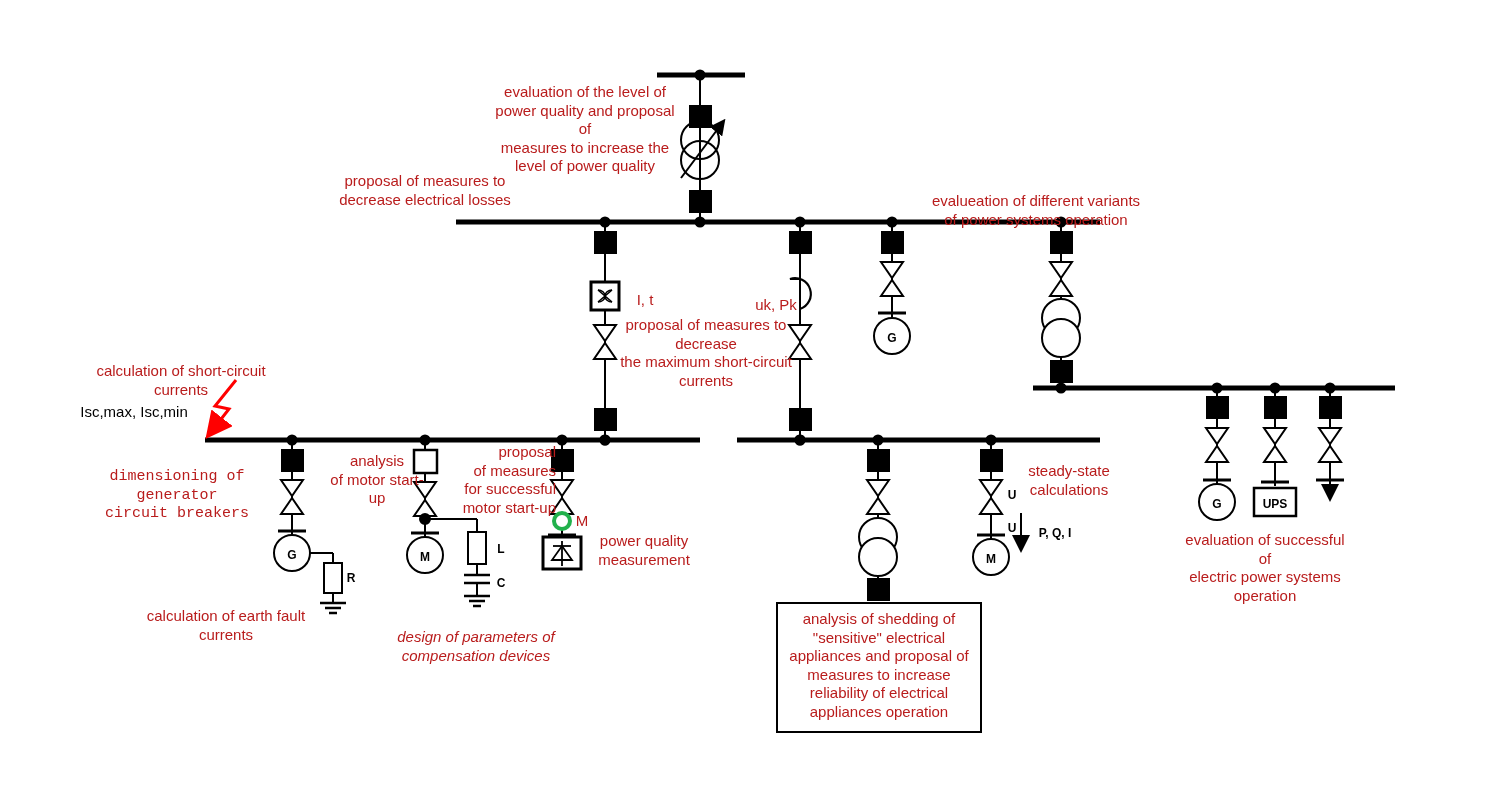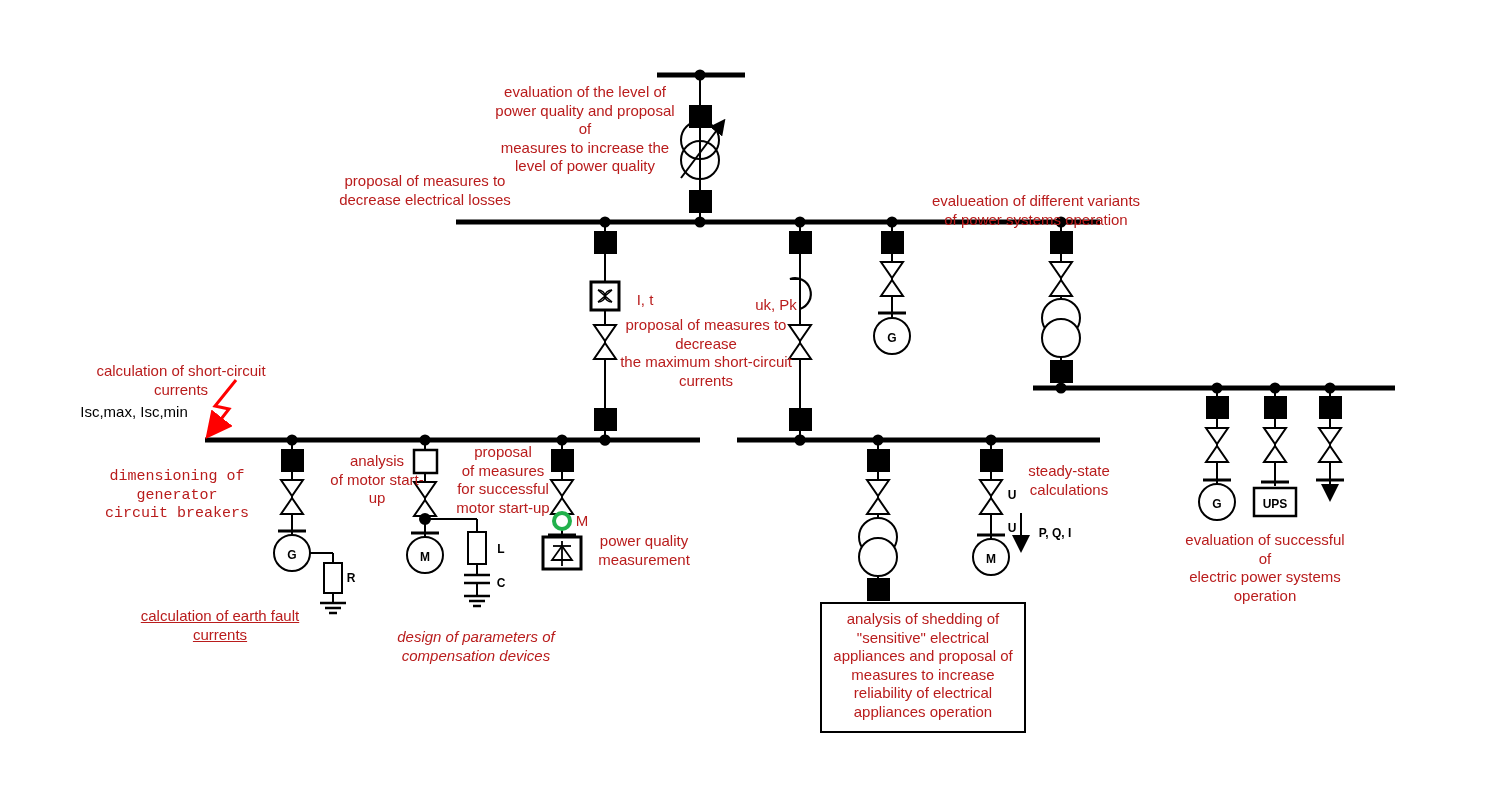--- a/index.html
+++ b/index.html
@@ -232,37 +232,37 @@
 decrease
 the maximum short-circuit
 currents</div>
   <div class="lbl" style="left:45px;top:362px;width:178px;margin-left:47px;">calculation of short-circuit
 currents</div>
   <div class="lbl red" style="left:74px;top:403px;width:120px;">Isc,max, Isc,min</div>
   <div class="lbl" style="left:90px;top:468px;width:174px;font-family:Liberation Mono, monospace;">dimensioning of generator
 circuit breakers</div>
   <div class="lbl" style="left:325px;top:452px;width:104px;">analysis
 of motor start-up</div>
-  <div class="lbl" style="left:450px;top:443px;width:106px;">proposal
+  <div class="lbl" style="left:450px;top:443px;width:106px;text-align:right;">proposal
 of measures
 for successful
 motor start-up</div>
   <div class="lbl" style="left:592px;top:496px;width:104px;margin-top:36px;">power quality
 measurement</div>
-  <div class="lbl" style="left:134px;top:607px;width:172px;text-decoration:underline;">calculation of earth fault
+  <div class="lbl" style="left:140px;top:607px;width:172px;">calculation of earth fault
 currents</div>
   <div class="lbl" style="left:390px;top:628px;width:172px;font-style:italic;">design of parameters of
 compensation devices</div>
   <div class="lbl" style="left:1018px;top:462px;width:102px;">steady-state
 calculations</div>
   <div class="lbl" style="left:1178px;top:531px;width:174px;">evaluation of successful of
 electric power systems
 operation</div>
 
-  <div class="lbl boxed" style="left:776px;top:602px;width:206px;height:131px;margin-left:44px;">analysis of shedding of
+  <div class="lbl boxed" style="left:776px;top:602px;width:206px;height:131px;">analysis of shedding of
 "sensitive" electrical
 appliances and proposal of
 measures to increase
 reliability of electrical
 appliances operation</div>
 
   <div class="lbl left" style="left:620px;top:291px;width:50px;">I, t</div>
   <div class="lbl left" style="left:746px;top:296px;width:60px;">uk, Pk</div>
   <div class="lbl left" style="left:570px;top:512px;width:24px;">M</div>
   <div class="lbl sym left" style="left:341px;top:569px;width:20px;">R</div>

